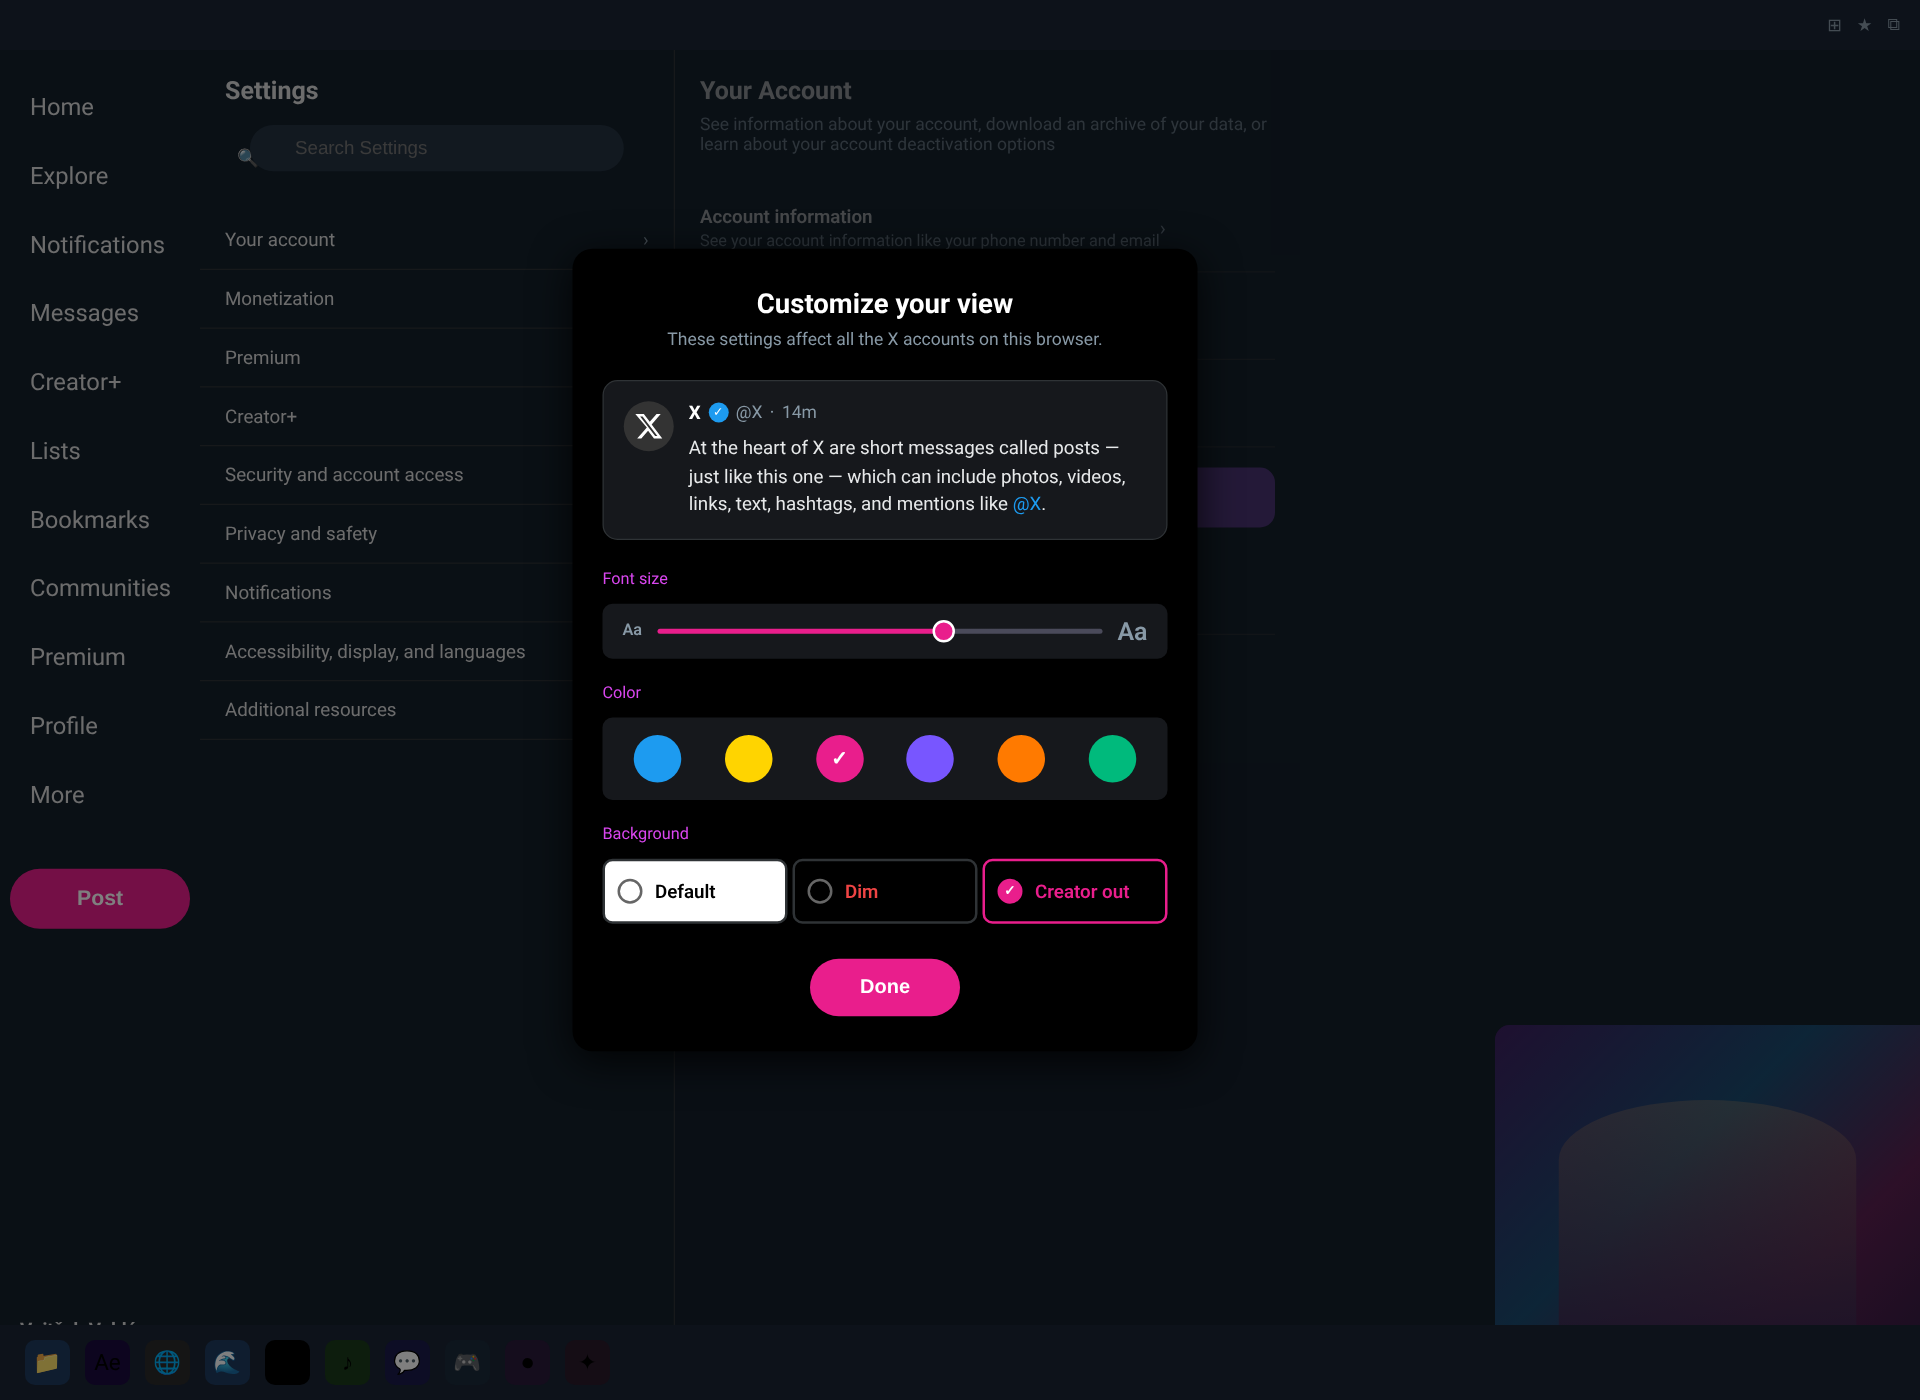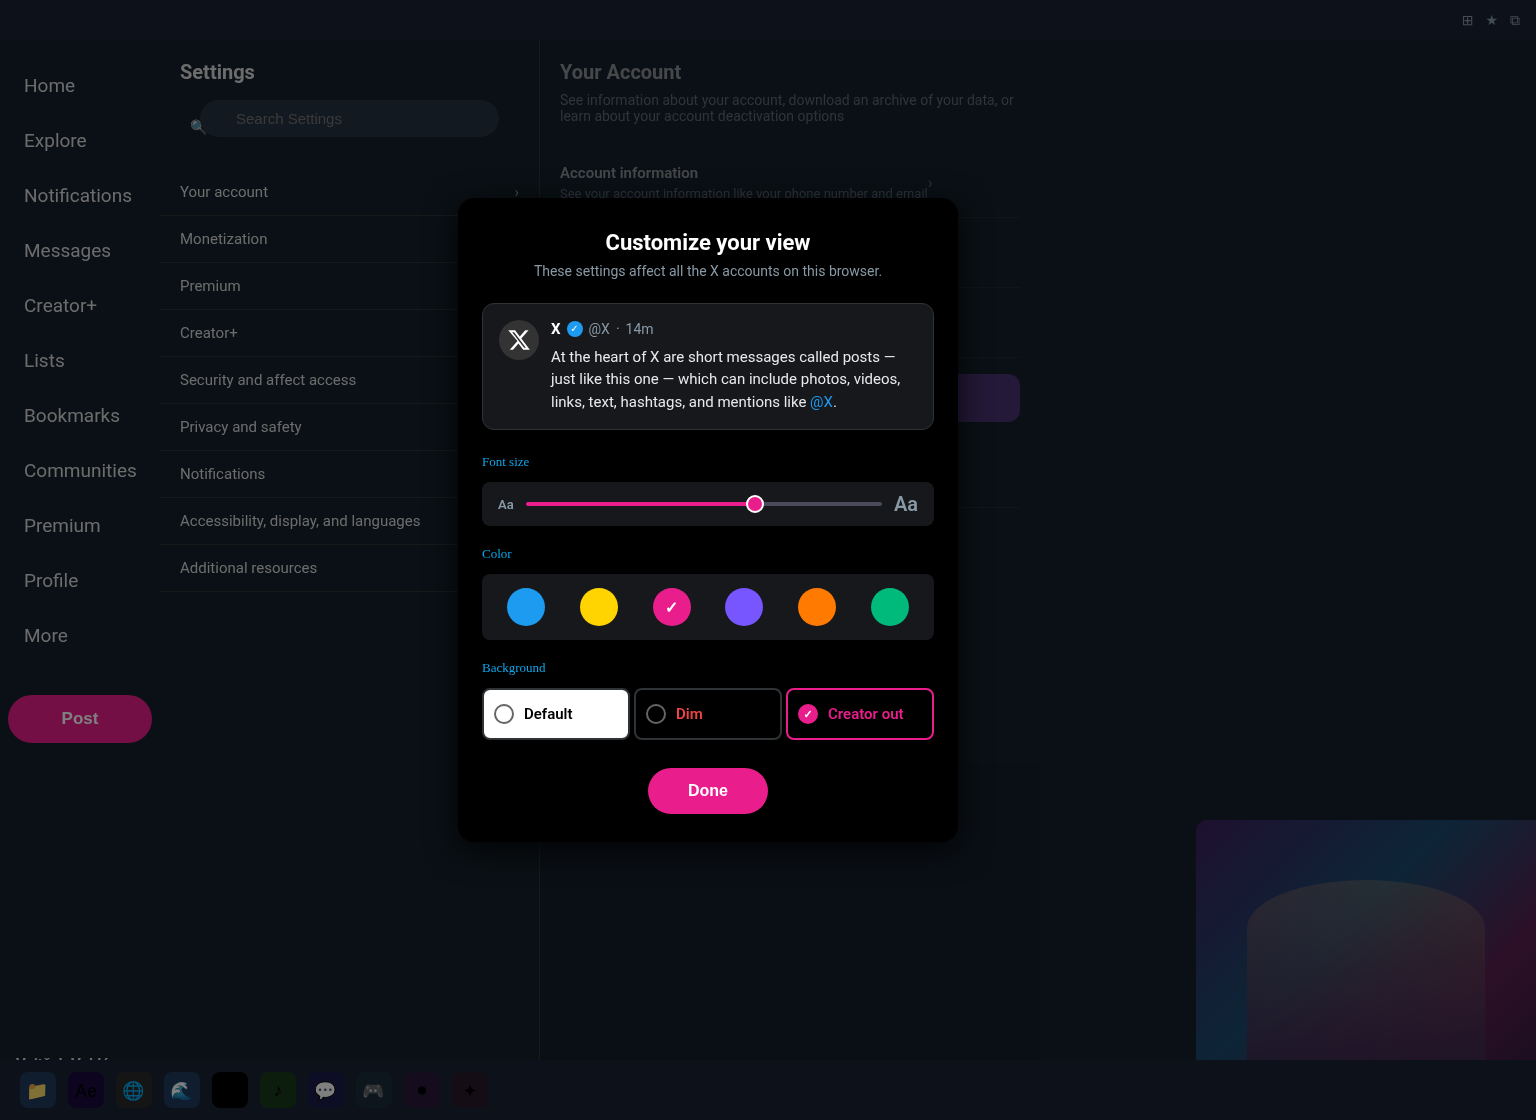--- a/index.html
+++ b/index.html
@@ -300,24 +300,23 @@
       font-size: 10px;
       color: white;
     }
     .tweet-handle { color: #8899a6; font-size: 14px; }
     .tweet-time { color: #8899a6; font-size: 14px; }
     .tweet-text { color: #e7e9ea; font-size: 15px; line-height: 1.5; }
     .tweet-mention { color: #1d9bf0; }
 
     
     .section-label {
-      color: #0ea5e9;
+      color: #d946ef;
       font-size: 13px;
       margin-bottom: 12px;
-      font-family: Liberation Serif, serif;
     }
     .font-size-row {
       display: flex;
       align-items: center;
       gap: 12px;
       background: #16181c;
       border-radius: 8px;
       padding: 10px 16px;
       margin-bottom: 20px;
     }
@@ -495,21 +494,21 @@
       </div>
       <div class="settings-nav-item">
         <span>Premium</span>
         <span class="nav-chevron">›</span>
       </div>
       <div class="settings-nav-item">
         <span>Creator+</span>
         <span class="nav-chevron">›</span>
       </div>
       <div class="settings-nav-item">
-        <span>Security and affect access</span>
+        <span>Security and account access</span>
         <span class="nav-chevron">›</span>
       </div>
       <div class="settings-nav-item">
         <span>Privacy and safety</span>
         <span class="nav-chevron">›</span>
       </div>
       <div class="settings-nav-item">
         <span>Notifications</span>
         <span class="nav-chevron">›</span>
       </div>

